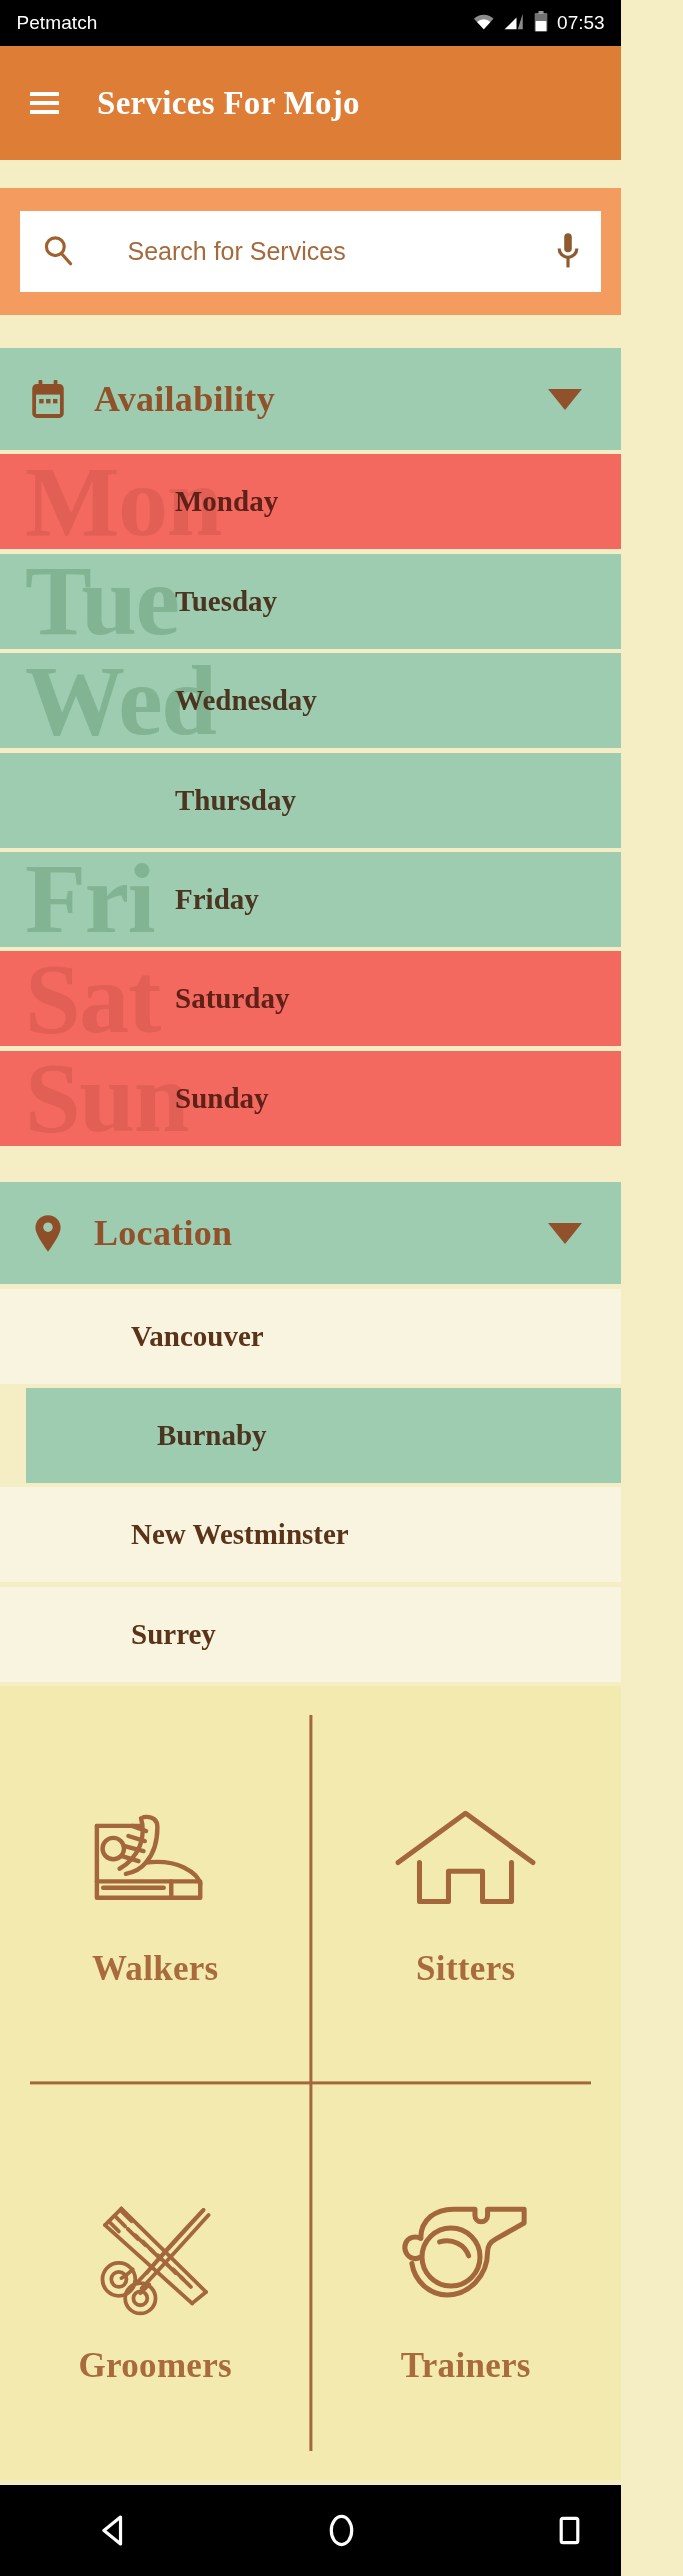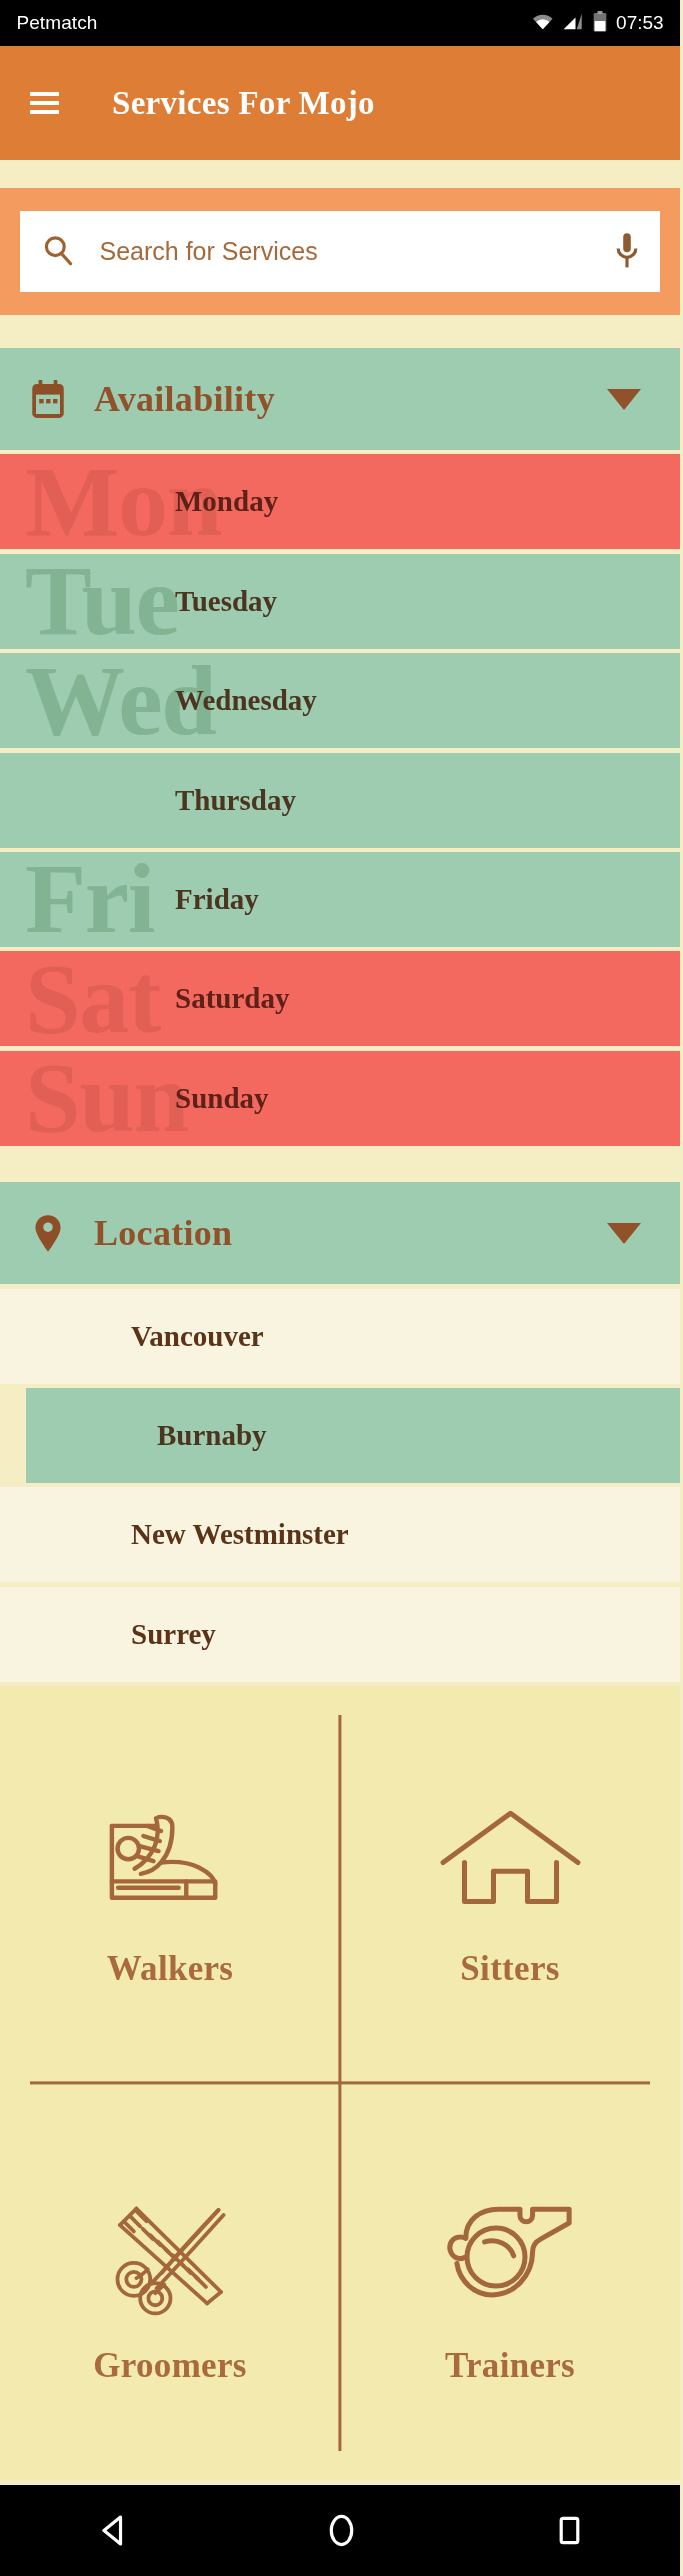--- a/index.html
+++ b/index.html
@@ -6,21 +6,21 @@
 
   html, body {
     width: 683px;
     height: 2576px;
     background: #F5EEC4;
     font-family: "Liberation Sans", sans-serif;
   }
 
   #app {
     position: relative;
-    width: 680px;
+    width: 621px;
     height: 2576px;
     overflow: hidden;
     background: #F5EEC4;
   }
 
   
   .status-bar {
     height: 46px;
     background: #000000;
     display: flex;
@@ -47,21 +47,20 @@
     font-family: "Liberation Sans", sans-serif;
   }
 
   
   .app-bar {
     height: 114px;
     background: #DD7D36;
     display: flex;
     align-items: center;
     padding: 0 30px;
-    gap: 15px;
   }
   .hamburger {
     width: 29px;
     height: 21.5px;
     display: flex;
     flex-direction: column;
     justify-content: space-between;
     cursor: pointer;
   }
   .hamburger span {
@@ -87,20 +86,21 @@
   .search-area {
     background: #F49B5F;
     padding: 23px 20px;
   }
   .search-box {
     background: #FFFFFF;
     height: 81px;
     display: flex;
     align-items: center;
     padding: 0 21.5px;
+    gap: 28px;
   }
   .search-placeholder {
     flex: 1;
     margin-left: 25px;
     color: #A5693C;
     font-size: 25px;
     font-family: "Liberation Sans", sans-serif;
   }
 
   

